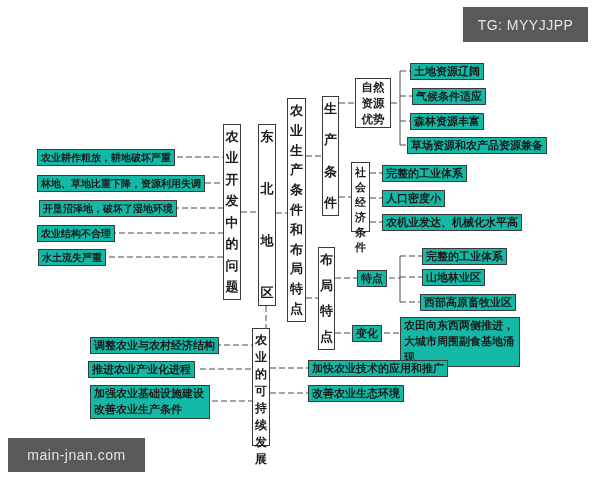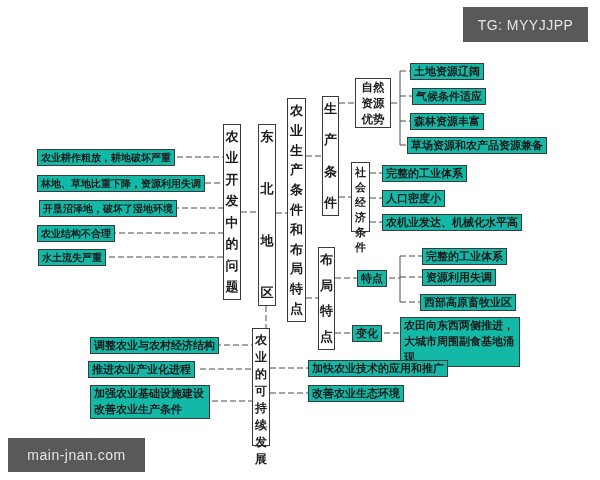--- a/index.html
+++ b/index.html
@@ -149,21 +149,21 @@
   <div class="hbox" style="left:412px;top:88px;">气候条件适应</div>
   <div class="hbox" style="left:410px;top:113px;">森林资源丰富</div>
   <div class="hbox" style="left:407px;top:137px;">草场资源和农产品资源兼备</div>
 
   <div class="hbox" style="left:382px;top:165px;">完整的工业体系</div>
   <div class="hbox" style="left:382px;top:190px;">人口密度小</div>
   <div class="hbox" style="left:382px;top:214px;">农机业发达、机械化水平高</div>
 
   <div class="hbox" style="left:357px;top:270px;">特点</div>
   <div class="hbox" style="left:422px;top:248px;">完整的工业体系</div>
-  <div class="hbox" style="left:422px;top:269px;">资源利用失调</div>
+  <div class="hbox" style="left:422px;top:269px;">山地林业区</div>
   <div class="hbox" style="left:420px;top:294px;">西部高原畜牧业区</div>
 
   <div class="hbox" style="left:352px;top:325px;">变化</div>
   <div class="hbox wrap" style="left:400px;top:317px;width:120px;">农田向东西两侧推进，大城市周围副食基地涌现</div>
 
   <div class="hbox" style="left:90px;top:337px;">调整农业与农村经济结构</div>
   <div class="hbox" style="left:88px;top:361px;">推进农业产业化进程</div>
   <div class="hbox wrap" style="left:90px;top:385px;width:120px;">加强农业基础设施建设改善农业生产条件</div>
   <div class="hbox" style="left:308px;top:360px;">加快农业技术的应用和推广</div>
   <div class="hbox" style="left:308px;top:385px;">改善农业生态环境</div>

